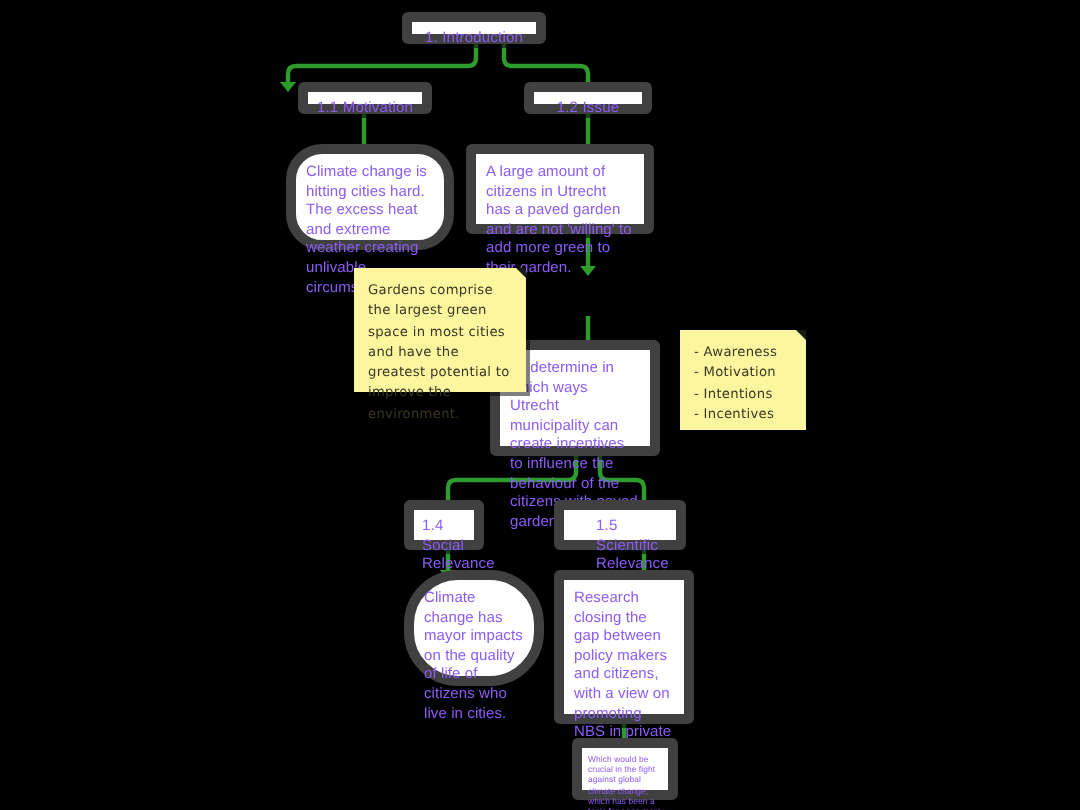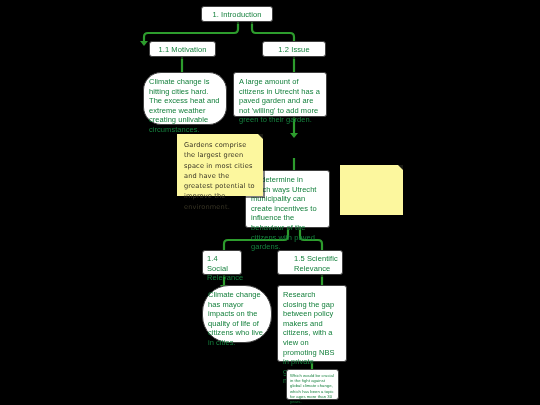--- a/index.html
+++ b/index.html
@@ -21,24 +21,24 @@
     position: absolute;
     left: 0; top: 0;
     width: 540px; height: 405px;
     pointer-events: none;
   }
 
   
   .node {
     position: absolute;
     background: #ffffff;
-    border: 1px solid #404040;
+    border: 5px solid #404040;
     border-radius: 3px;
     box-sizing: border-box;
-    color: #15803d;
+    color: #8b5cf6;
     box-shadow: 2px 2px 0 rgba(0,0,0,0.55);
   }
   .node-title {
     text-align: center;
     font-size: 7.5px;
     line-height: 9.5px;
     padding: 3px 4px;
     letter-spacing: 0.1px;
   }
   .node-title.left {
@@ -170,15 +170,21 @@
     <div class="node-body tiny">Which would be crucial in the fight against global climate change, which has been a topic for ages more than 30 years.</div>
   </div>
 
   <div class="note" style="left:133px; top:134px; width:86px; height:62px;margin-left:44px;">
     <span class="fold"></span>
     <span>Gardens comprise the largest green space in most cities and have the greatest potential to improve the environment.</span>
   </div>
 
   <div class="note" style="left:340px; top:165px; width:63px; height:50px;">
     <span class="fold"></span>
+    <ul>
+      <li>- Awareness</li>
+      <li>- Motivation</li>
+      <li>- Intentions</li>
+      <li>- Incentives</li>
+    </ul>
   </div>
 
 </div>
 
 </body></html>

